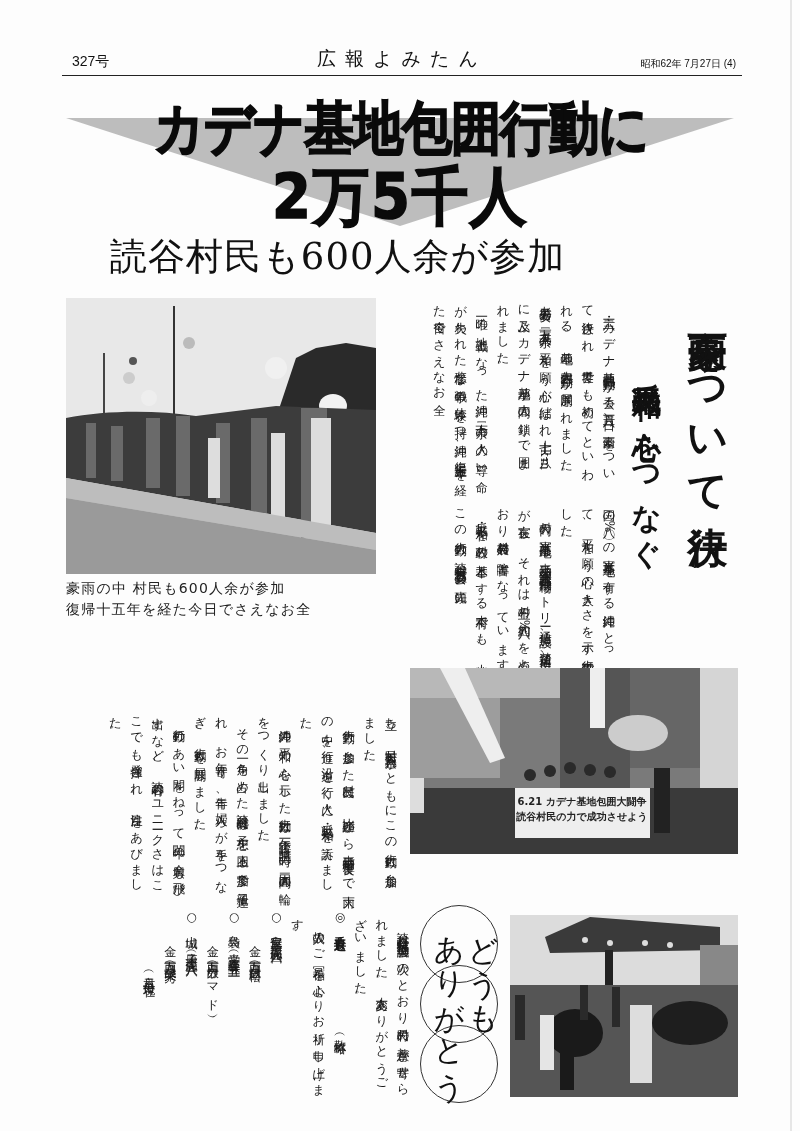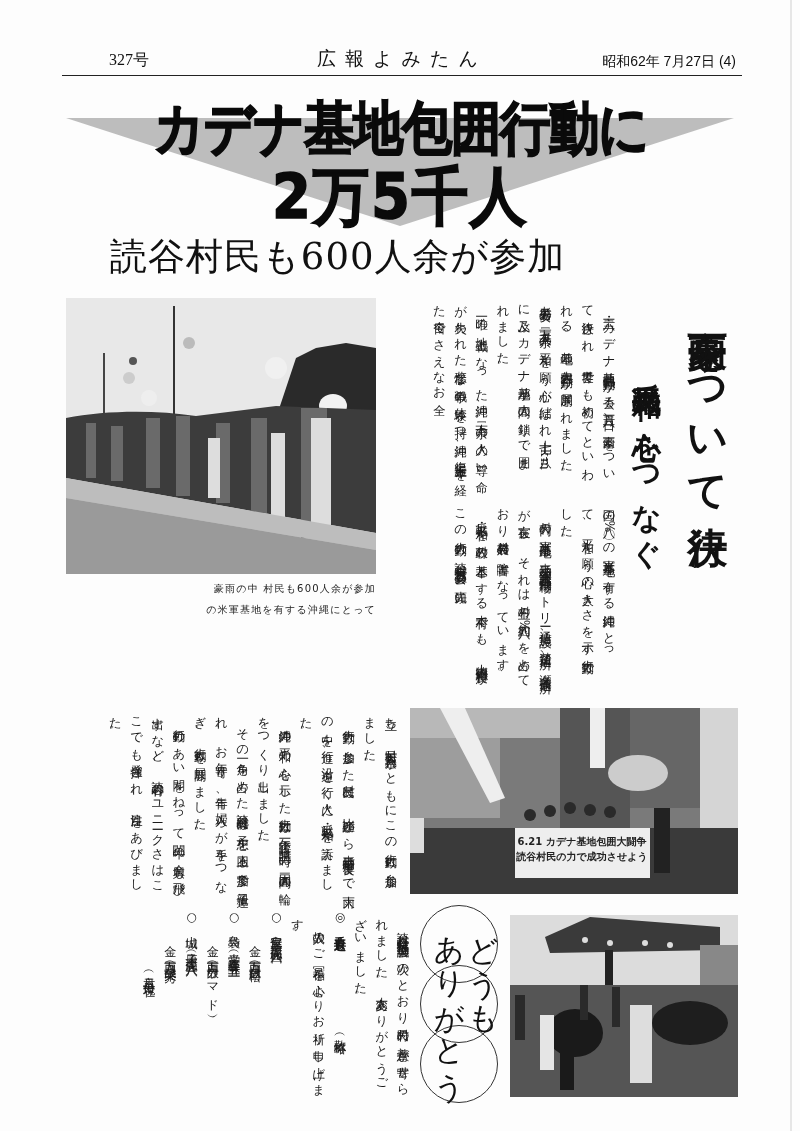--- a/index.html
+++ b/index.html
@@ -3,23 +3,23 @@
 <meta charset="utf-8">
 <style>
   * { box-sizing: border-box; margin: 0; padding: 0; }
   html, body { width: 800px; height: 1131px; background: #fff; overflow: hidden; }
   body { position: relative; font-family: "DejaVu Serif", serif; color: #111; }
   .page { position: absolute; left: 0; top: 0; width: 800px; height: 1131px; background: #fdfdfd; }
   .edge { position: absolute; right: 8px; top: 0; width: 2px; height: 1131px; background: #e6e6e6; }
 
   
   .hdr { position: absolute; left: 62px; top: 50px; width: 680px; height: 26px; border-bottom: 1.5px solid #222; }
-  .hdr .issue { position: absolute; left: 10px; bottom: 4px; font-family: Liberation Serif, serif; font-size: 16px; margin-left: 37px; }
+  .hdr .issue { position: absolute; left: 10px; bottom: 4px; font-family: Liberation Sans, sans-serif; font-size: 14px; }
   .hdr .title { position: absolute; left: 0; right: 0; text-align: center; bottom: 3px; font-size: 19px; letter-spacing: 9px; }
-  .hdr .date { position: absolute; right: 6px; bottom: 4px; font-family: "Liberation Sans", sans-serif; font-size: 14px; }
+  .hdr .date { position: absolute; right: 6px; bottom: 4px; font-family: "Liberation Sans", sans-serif; font-size: 10px; }
 
   
   .tri { position: absolute; left: 66px; top: 118px; width: 0; height: 0;
          border-left: 334px solid transparent; border-right: 334px solid transparent;
          border-top: 108px solid #bdbdbd; }
   .hl1 { position: absolute; left: 96px; top: 96px; width: 610px; text-align: center;
          font-family: "DejaVu Sans", sans-serif; font-weight: bold; font-size: 50px; letter-spacing: -1px;
          color: #0a0a0a; transform: scaleY(1.15); -webkit-text-stroke: 1.5px #0a0a0a; }
   .hl2 { position: absolute; left: 180px; top: 160px; width: 440px; text-align: center;
          font-family: "DejaVu Sans", sans-serif; font-weight: bold; font-size: 56px; color: #0a0a0a;
@@ -35,22 +35,22 @@
   .vt { position: absolute; writing-mode: vertical-rl; font-family: "DejaVu Serif", serif; font-size: 12.4px;
         line-height: 21.2px; letter-spacing: 1.6px; color: #1a1a1a; }
   .vt p { text-indent: 0; }
   .vt p.ind { text-indent: 1em; }
 
   .sub1 { position: absolute; left: 676px; top: 300px; width: 64px; writing-mode: vertical-rl;
           font-family: "DejaVu Sans", sans-serif; font-weight: bold; font-size: 40px; line-height: 64px; letter-spacing: 2px; color: #111; }
   .sub2 { position: absolute; left: 622px; top: 360px; width: 50px; writing-mode: vertical-rl;
           font-family: "DejaVu Sans", sans-serif; font-weight: bold; font-size: 29px; line-height: 50px; letter-spacing: 3px; color: #111; }
 
-  .caption { position: absolute; left: 66px; top: 578px; width: 310px; text-align: right;
-             font-family: "DejaVu Sans", sans-serif; font-size: 10px; line-height: 21px; letter-spacing: 1.2px; color: #222; }
+  .caption { position: absolute; left: 66px; top: 578px; width: 310px; text-align: left;
+             font-family: "DejaVu Sans", sans-serif; font-size: 14px; line-height: 21px; letter-spacing: 1.2px; color: #222; }
 
   .thanks-wrap { position: absolute; left: 418px; top: 905px; width: 90px; height: 200px; }
   .thanks-wrap .c { position: absolute; left: 2px; width: 78px; height: 78px; border: 1.3px solid #333; border-radius: 50%; }
   .thanks-txt { position: absolute; left: 14px; top: 10px; writing-mode: vertical-rl; font-family: "DejaVu Serif", serif;
                 font-size: 30px; line-height: 34px; letter-spacing: 0; color: #111; }
   .thanks-txt span { display: block; }
 
   .watermark { position: absolute; left: 502px; top: 1078px; width: 280px; font-family: "DejaVu Sans", sans-serif;
                font-weight: bold; font-size: 37px; color: rgba(200,215,235,0.85); letter-spacing: 1px;
                -webkit-text-stroke: 1.3px rgba(120,140,175,0.9); }
@@ -101,21 +101,21 @@
           <rect x="205" y="135" width="14" height="90"></rect>
         <rect x="142" y="140" width="12" height="60"></rect>
       </g>
       <path d="M0 180 L310 235 L310 252 L0 200 Z" fill="#bdbdbd"></path>
       <path d="M0 200 L310 252 L310 276 L0 276 Z" fill="#9a9a9a"></path>
     </svg>
   </div>
 
   <div class="caption">
     <div>豪雨の中 村民も600人余が参加</div>
-    <div>の米軍基地を有する沖縄にとって</div>
+    <div>復帰十五年を経た今日でさえなお全</div>
   </div>
 
   <div class="sub1">豪雨をついて決行</div>
   <div class="sub2">反戦平和の心をつなぐ</div>
 
   <div class="vt" style="left:376px; top:296px; height:184px; width:244px;">
     <p class="ind">六・二一カデナ基地包囲行動が去る六月二一日、豪雨をついて決行され、世界でも初めてといわれる、基地の大包囲行動が展開されました。老若男女の二万五千人余の平和を願う心が結ばれ十七、八kmに及ぶカデナ基地が人間の鎖りで囲まれました。</p>
     <p class="ind">唯一の地上戦となった沖縄、二十万余の人々の尊い命が失われた悲惨な戦争の体験を持つ沖縄、復帰十五年を経た今日でさえなお全</p>
   </div>
 
@@ -126,21 +126,21 @@
   </div>
 
   <div class="vt" style="left:62px; top:708px; height:184px; width:340px;">
     <p>立ち、村民六百人余とともにこの大行動に参加しました。</p>
     <p class="ind">大行動へ参加した村民は、比謝矼から嘉手納町屋良まで大雨の中を行進、沿道を行く人々に反戦・平和を訴えました。</p>
     <p class="ind">沖縄の平和の心を示した大行動は午後一時・一時半・二時の三回人間の輪をつくり出しました。</p>
     <p class="ind">その一角を占めた読谷村民は予想を上回る参加で親子連れ、お年寄り、青年、婦人らが手をつなぎ、大行動を展開しました。</p>
     <p class="ind">行動のあい間をねって闘牛の余興も飛び出すなど、読谷村のユニークさはここでも発揮され、注目をあびました。</p>
   </div>
 
-  <div class="photo" style="left:410px; top:708px; width:328px; height:186px;">
+  <div class="photo" style="left:410px; top:668px; width:328px; height:186px;">
     <svg viewBox="0 0 328 186" preserveAspectRatio="none">
       <rect width="328" height="186" fill="#7a7a7a"></rect>
       <rect width="328" height="30" fill="#b8b8b8"></rect>
       <rect x="0" y="30" width="90" height="80" fill="#9d9d9d"></rect>
       <rect x="150" y="0" width="70" height="120" fill="#555"></rect>
       <rect x="220" y="0" width="70" height="100" fill="#666"></rect>
       <rect x="290" y="0" width="38" height="140" fill="#d5d5d5"></rect>
       <path d="M30 0 L55 0 L95 90 L80 95 Z" fill="#eee"></path>
       <path d="M180 0 L195 0 L195 60 L180 60 Z" fill="#eee"></path>
       <ellipse cx="228" cy="65" rx="30" ry="18" fill="#ccc"></ellipse>

